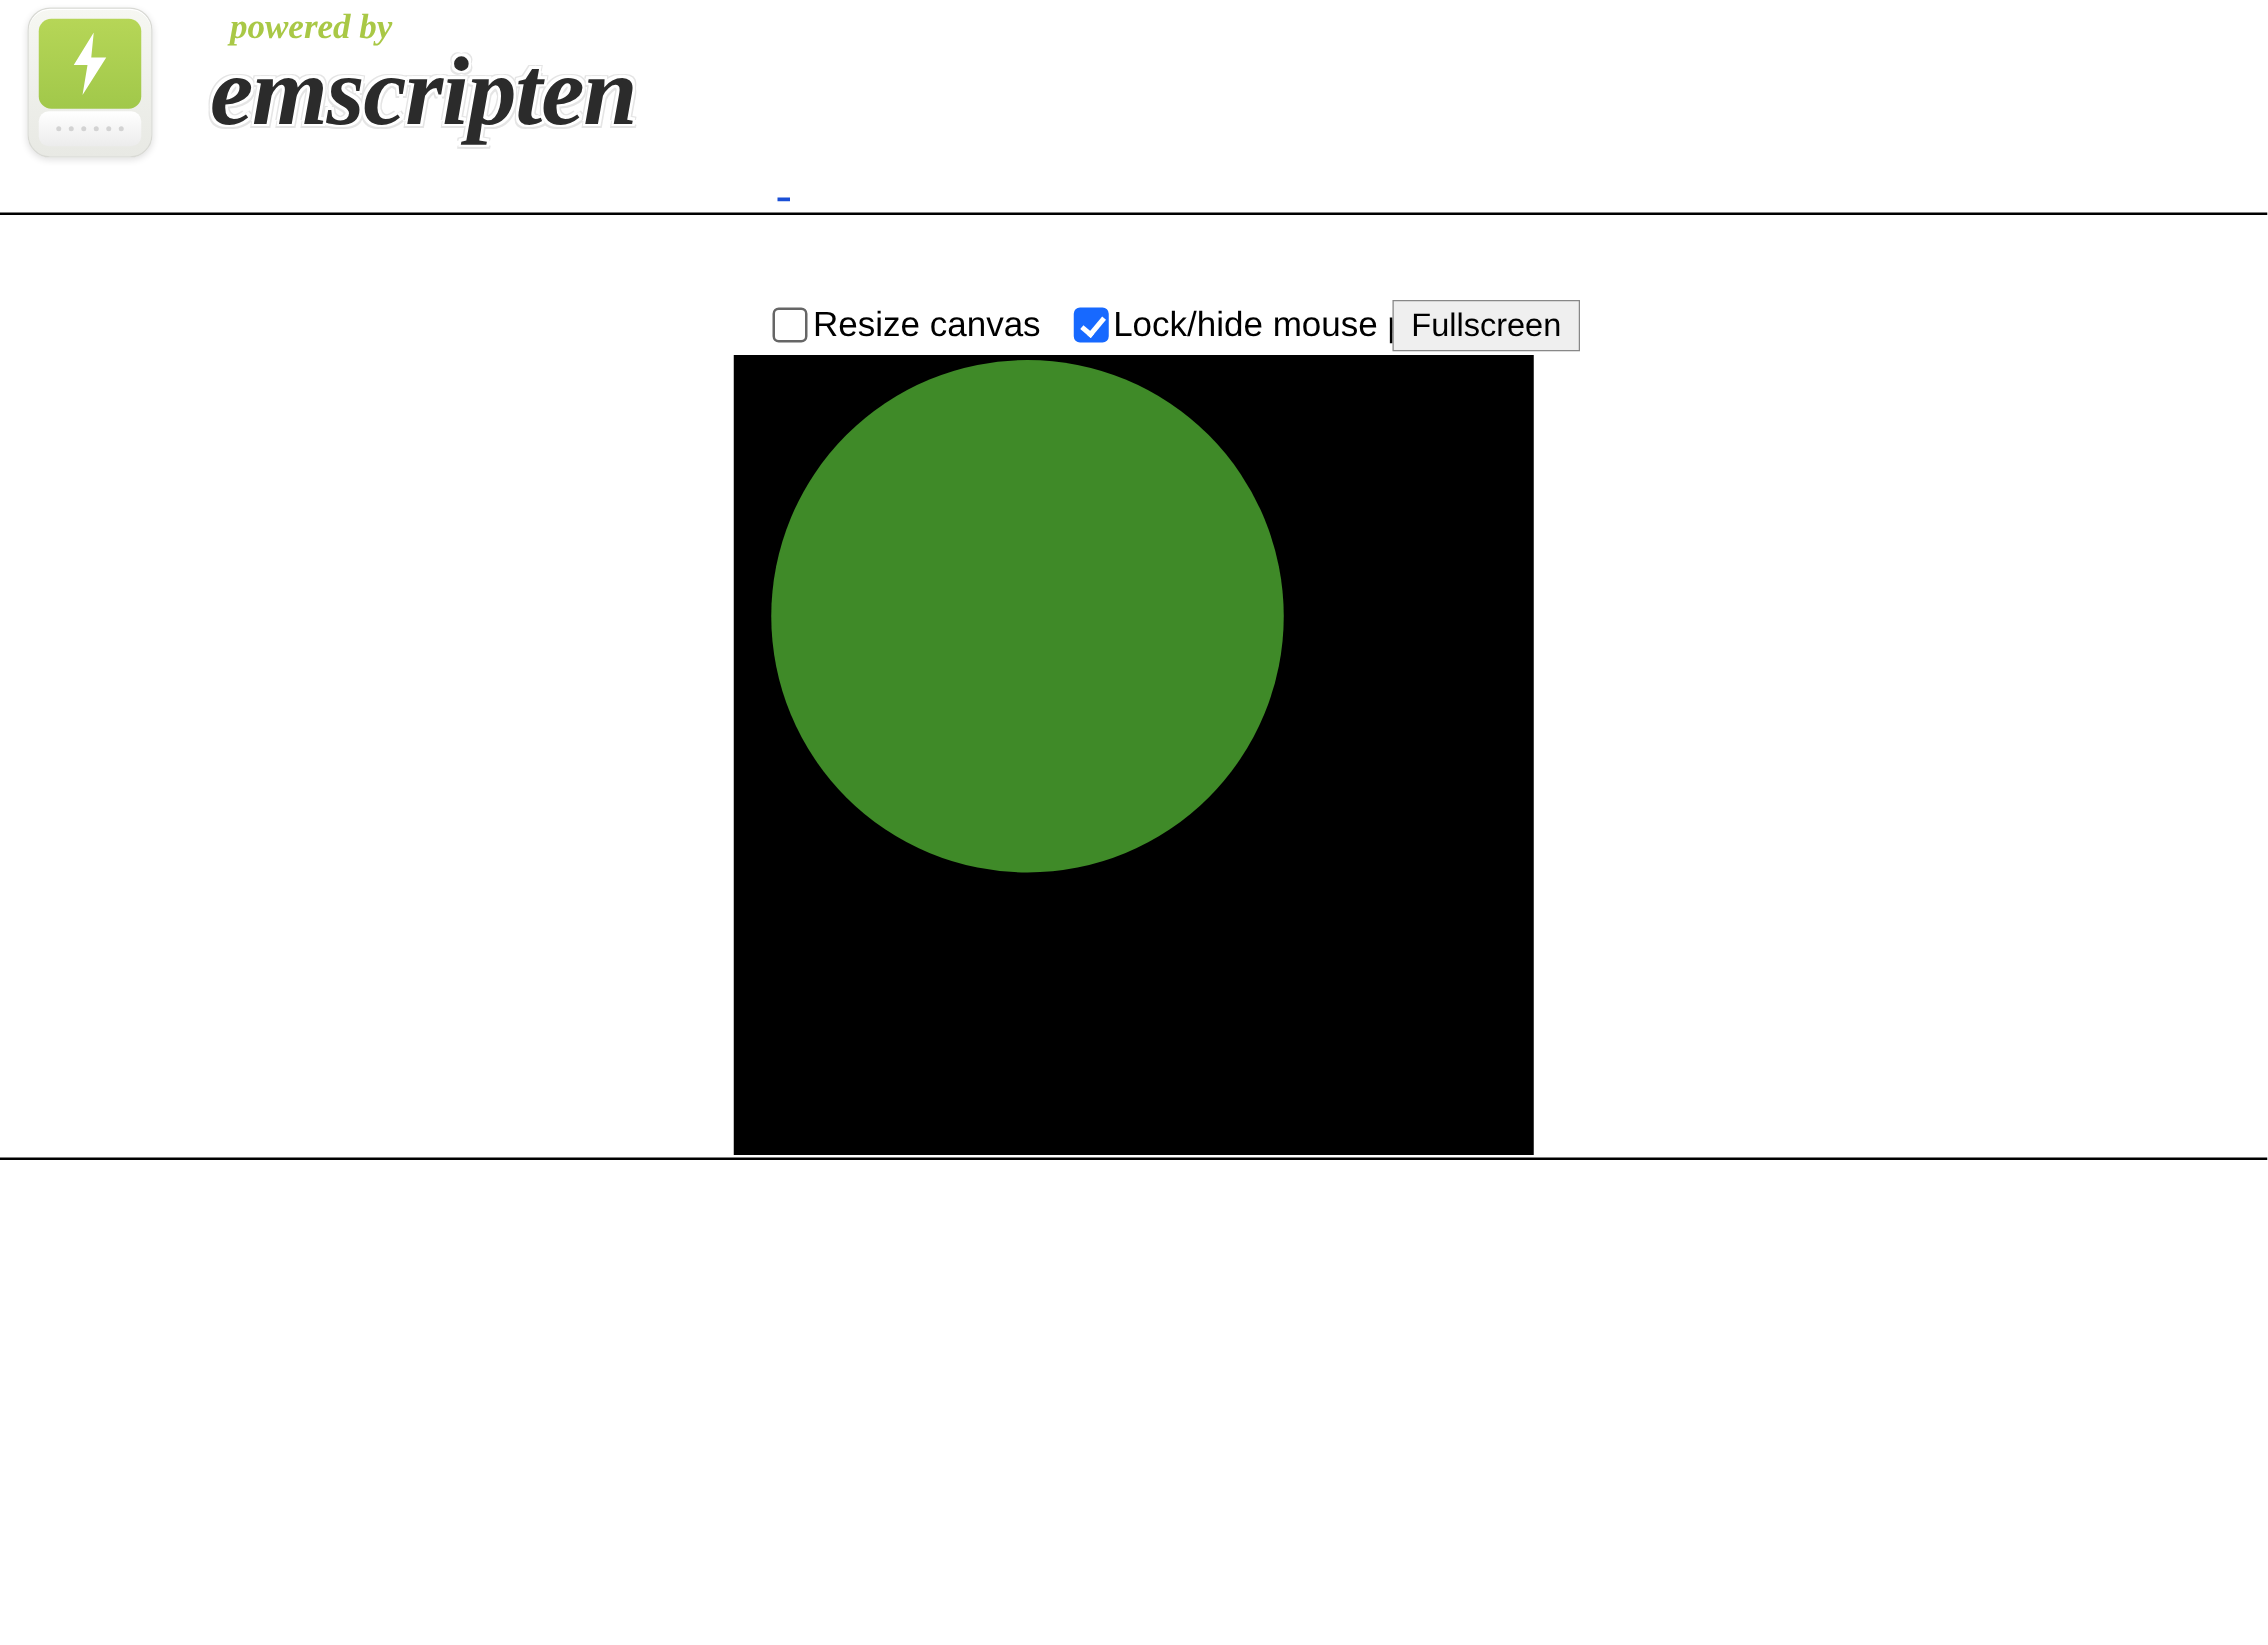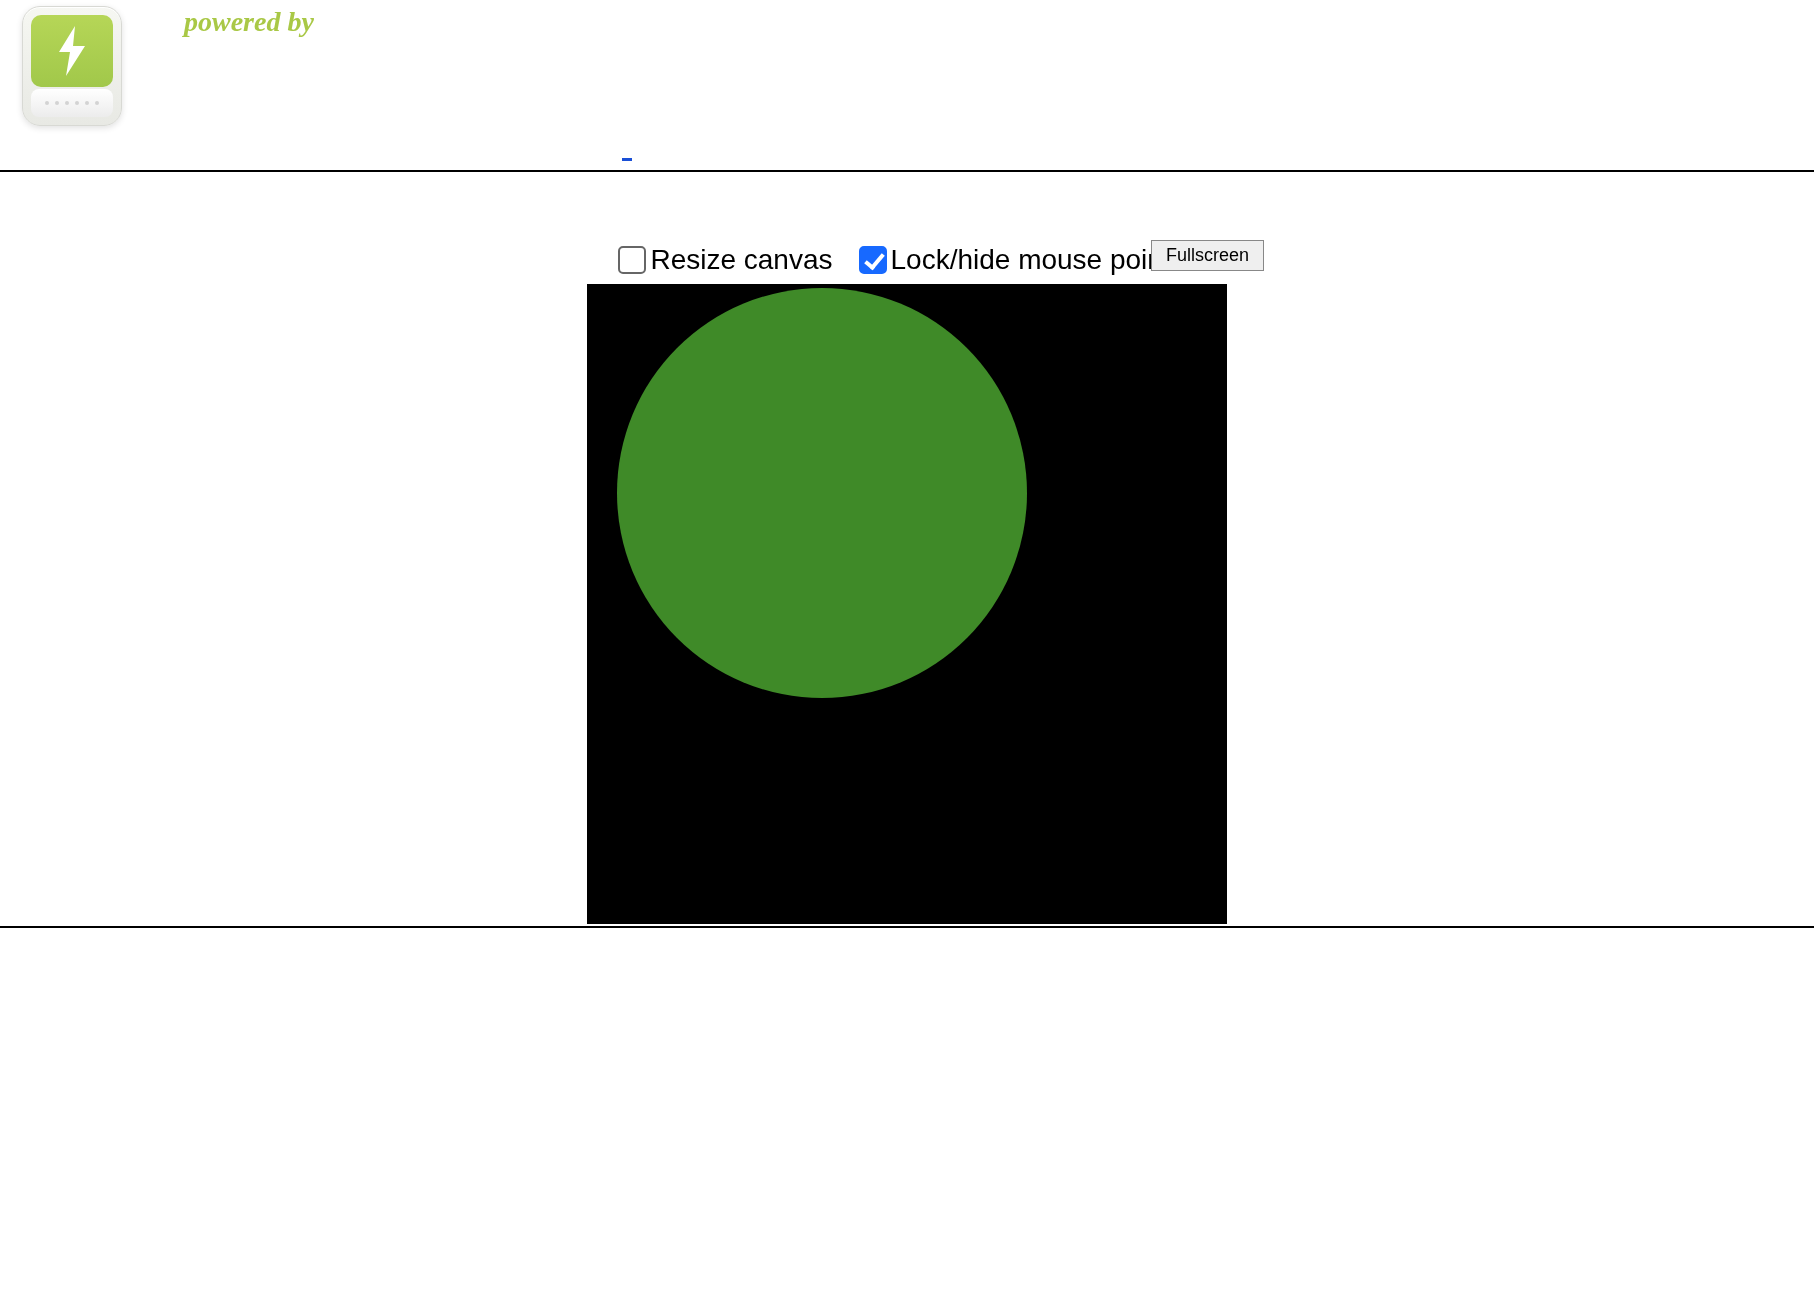--- a/index.html
+++ b/index.html
@@ -18,21 +18,21 @@
 .hr{position:absolute;left:0;right:0;top:170px;border-top:2px solid #000}
 .tiny-link{position:absolute;top:158px;left:622px;width:10px;height:3px;background:#1a4fd6}
 
 
 .controls{position:absolute;top:244px;left:0;right:0;height:44px}
 .controls-inner{display:flex;align-items:flex-start;justify-content:center;font-size:28px;gap:10px}
 .controls-inner label{display:flex;align-items:center;gap:4px;cursor:pointer}
 .chk{appearance:none;-webkit-appearance:none;width:28px;height:28px;border:2px solid #666;border-radius:5px;background:#fff;position:relative;cursor:pointer;margin:0}
 .chk:checked{background:#1769ff;border-color:#1769ff}
 .chk:checked::after{content:"";position:absolute;left:8px;top:2px;width:7px;height:15px;border:solid #fff;border-width:0 4px 4px 0;transform:rotate(40deg)}
-.fs-btn{position:absolute;right:550px;top:-4px;font-size:18px;padding:4px 14px;background:#efefef;border:1px solid #888;cursor:pointer}
+.fs-btn{position:absolute;right:550px;top:-4px;font-size:26px;padding:4px 14px;background:#efefef;border:1px solid #888;cursor:pointer}
 
 
 .canvas-wrap{position:absolute;top:284px;left:50%;transform:translateX(-50%);width:640px;height:640px;background:#000}
 .circle{position:absolute;width:410px;height:410px;border-radius:50%;background:#3f8a28;left:30px;top:4px}
 
 .bottom-rule{position:absolute;left:0;right:0;top:926px;border-top:2px solid #000}
 </style>
 </head>
 <body>
 <div class="page">
@@ -50,20 +50,21 @@
             <span class="dot"></span>
             <span class="dot"></span>
           <span class="dot"></span>
             <span class="dot"></span>
             <span class="dot"></span>
         </div>
       </div>
     </div>
     <div class="wordmark">
       <div class="powered">powered by</div>
+      <div class="brand">emscripten</div>
     </div>
   </div>
   <div class="tiny-link"></div>
   <div class="hr"></div>
 
   <div class="controls">
     <div class="controls-inner">
       <label>
         <input type="checkbox" class="chk" id="chkResize" style="">
         <span>Resize canvas</span>

